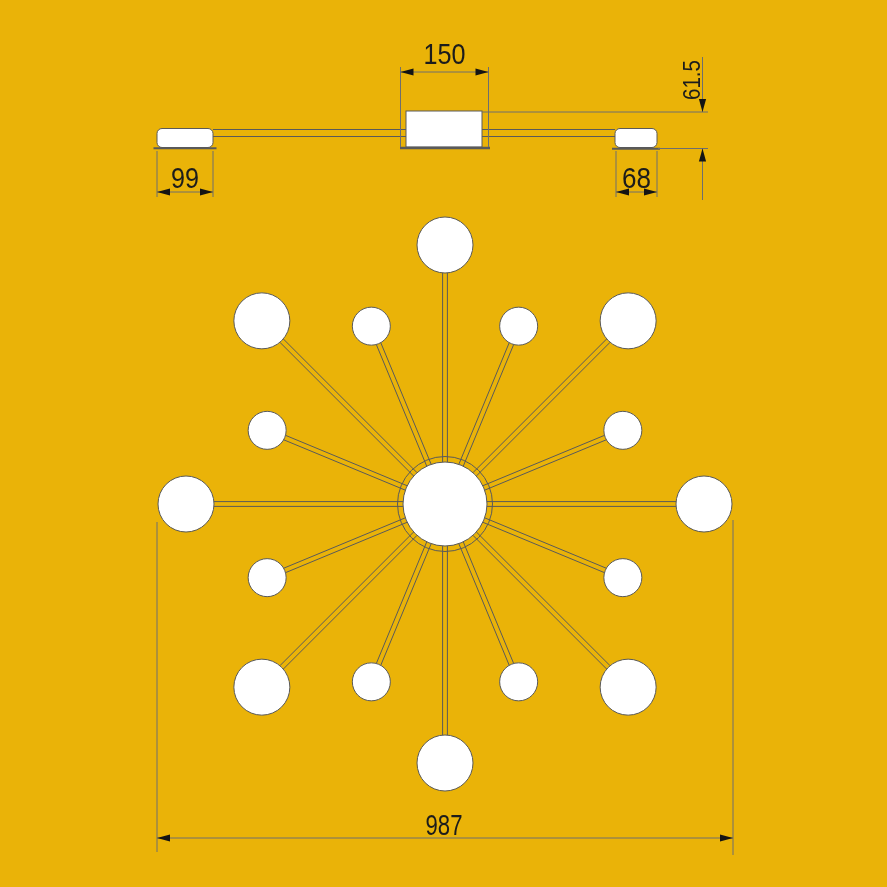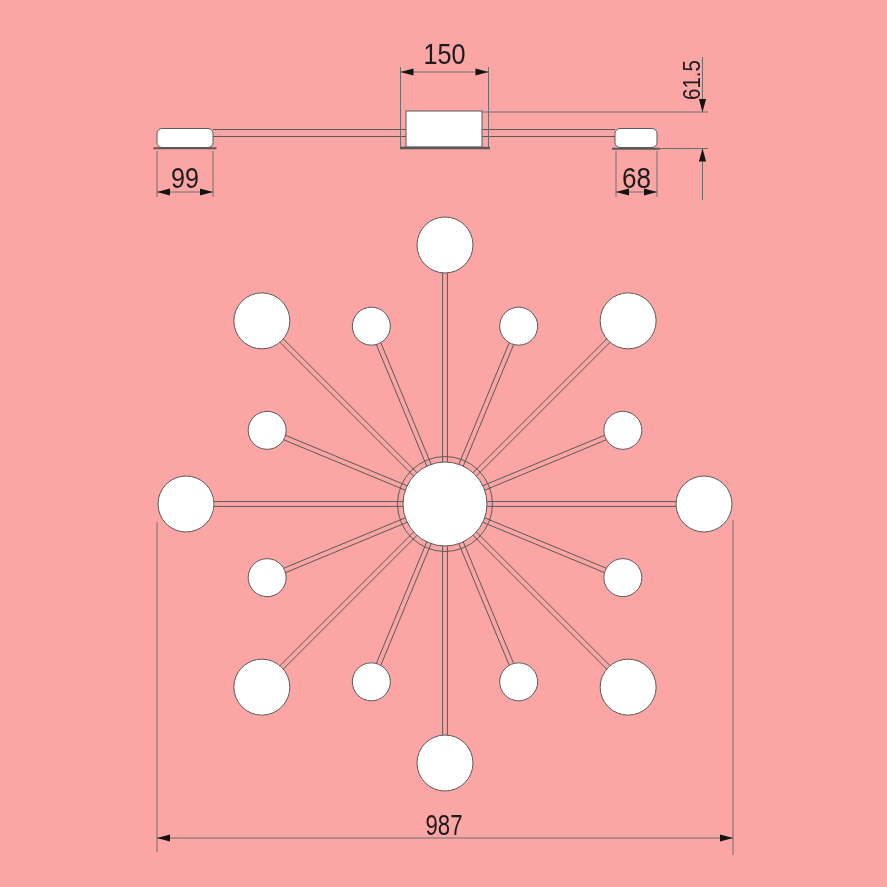--- a/index.html
+++ b/index.html
@@ -1,16 +1,16 @@
 <!DOCTYPE html>
 <html><head>
 <meta charset="utf-8">
 <style>
   html,body{margin:0;padding:0;background:#ffffff;}
-  .stage{position:relative;width:887px;height:887px;background:#fca5a5;overflow:hidden;}
+  .stage{position:relative;width:887px;height:887px;background:#eab308;overflow:hidden;}
   svg{display:block;}
   text{font-family:"Liberation Sans", sans-serif; fill:#1c1c1c;}
   .dim-text{font-size:30px;}
   .dim-text-small{font-size:24px;}
 </style>
 </head>
 <body>
 
 <div class="stage">
   <svg id="drawing" width="887" height="887" viewBox="0 0 887 887">

